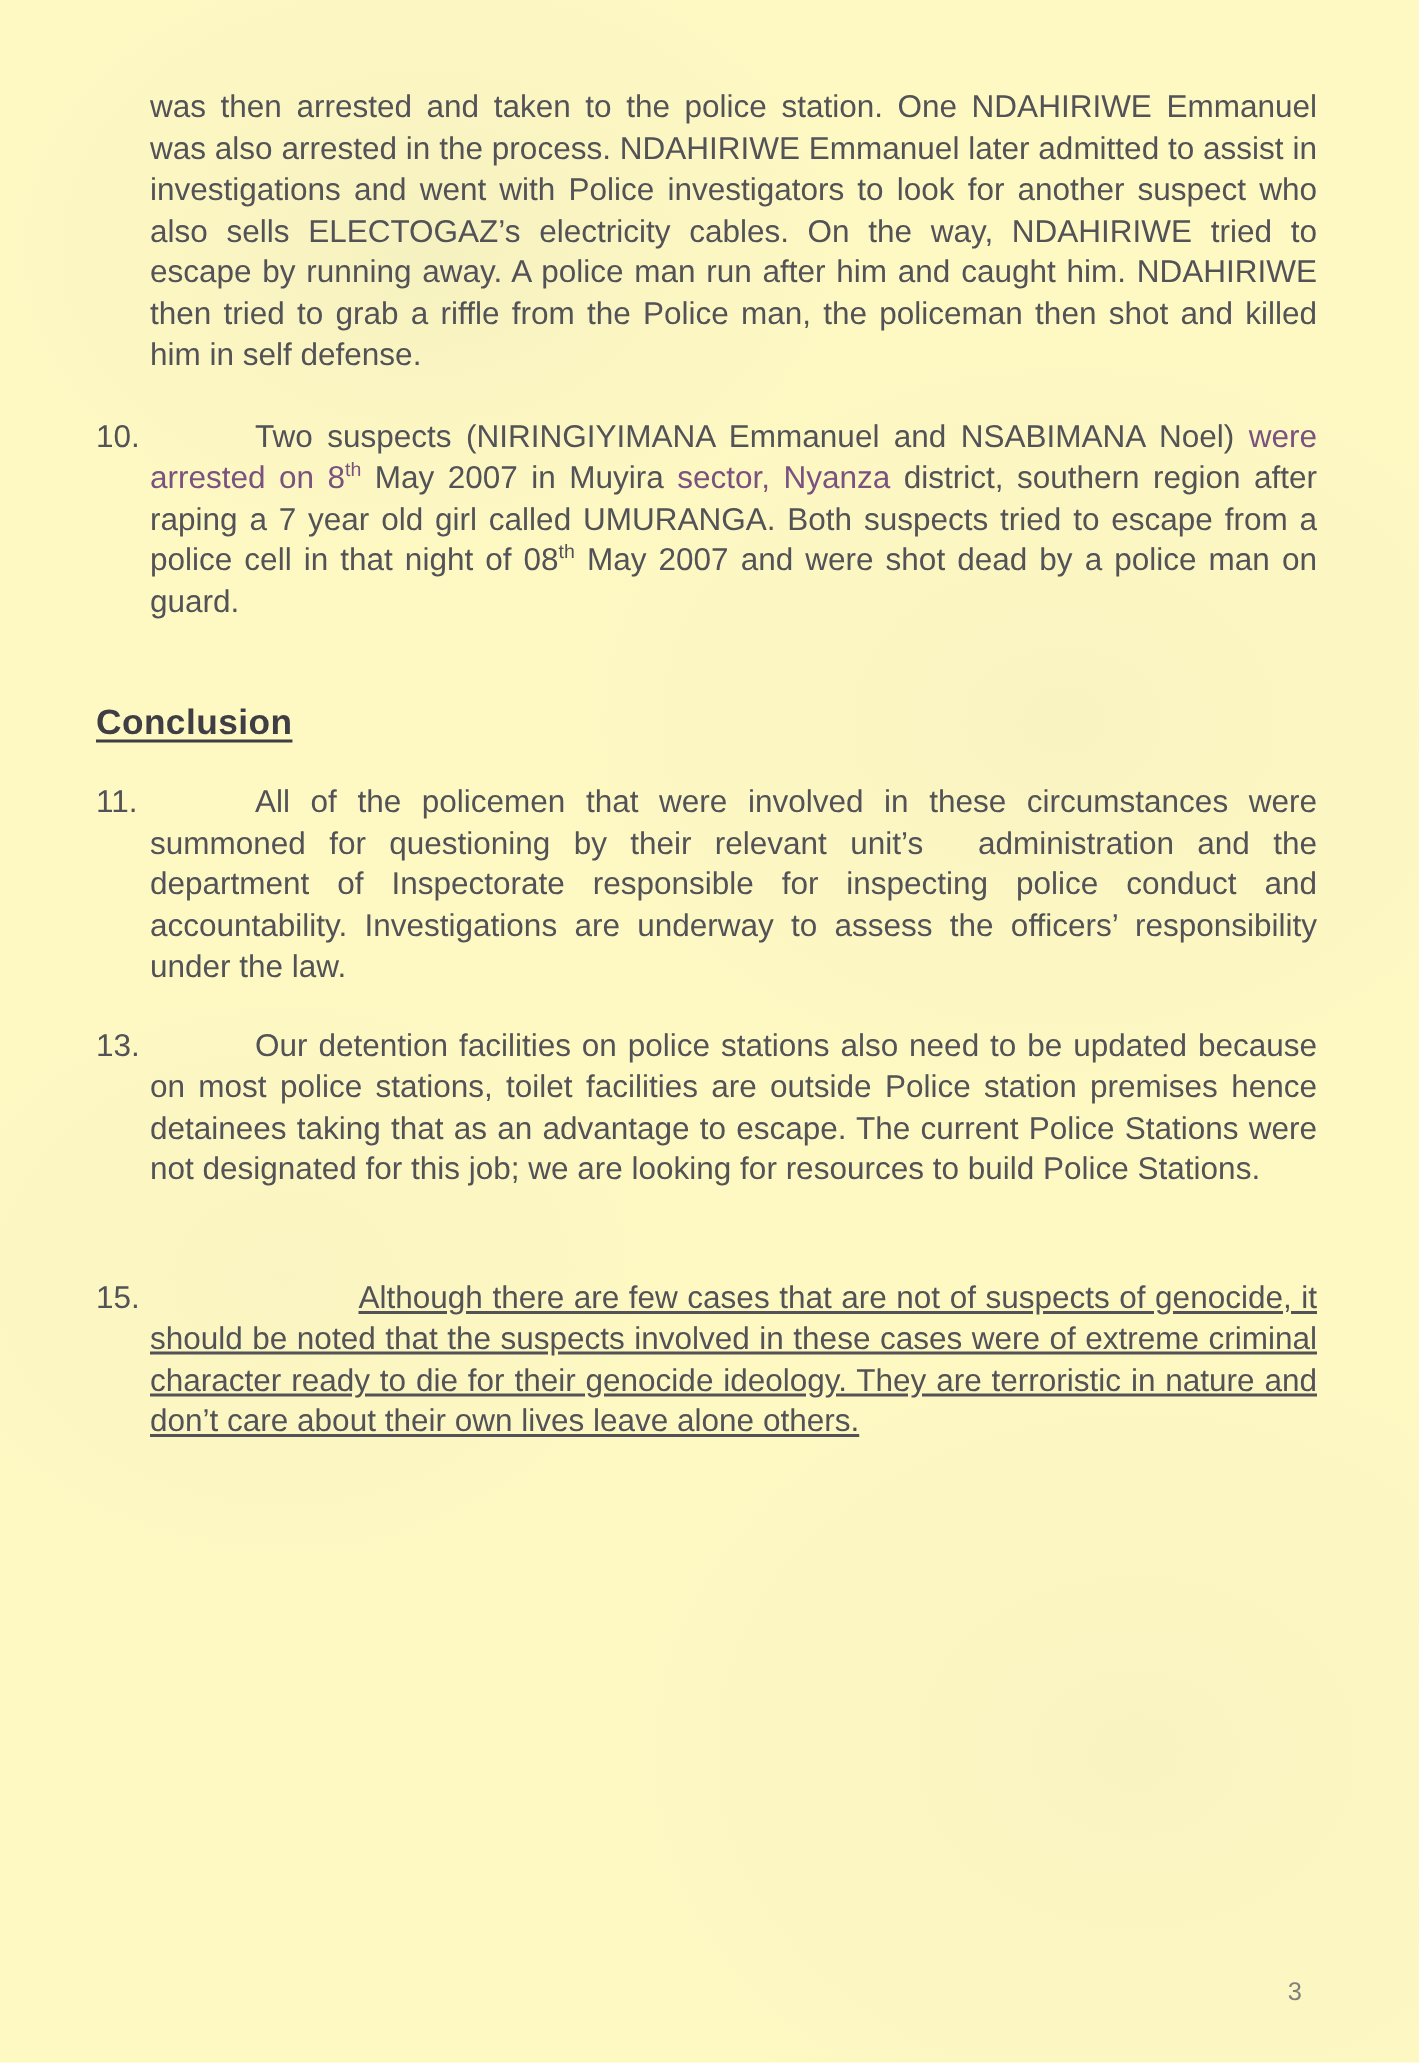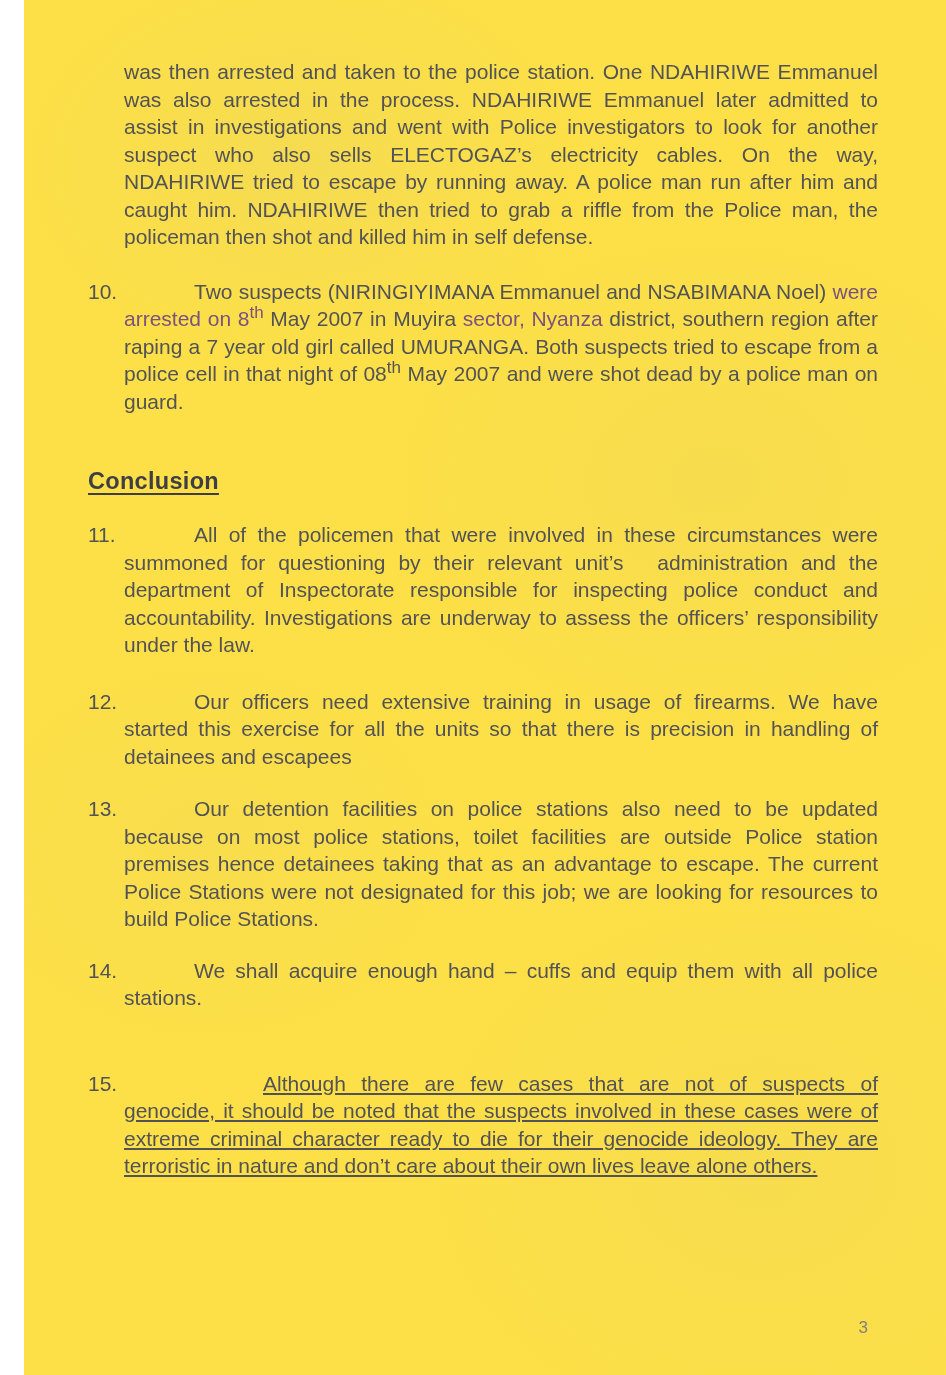--- a/index.html
+++ b/index.html
@@ -10,24 +10,23 @@
   body {
     width: 946px;
     height: 1375px;
     position: relative;
     font-family: "Liberation Sans", "DejaVu Sans", sans-serif;
     overflow: hidden;
   }
   .page {
     position: absolute;
     inset: 0;
-    background: #fde047;
+    background: #fef9c3;
     padding: 58px 68px 0 100px;
     box-sizing: border-box;
-    margin-left: 24px;
   }
   
   .page::before {
     content: "";
     position: absolute;
     inset: 0;
     pointer-events: none;
     background:
       radial-gradient(420px 300px at 30% 12%, rgba(175,175,168,0.10), rgba(175,175,168,0) 70%),
       radial-gradient(500px 380px at 75% 35%, rgba(170,170,165,0.07), rgba(170,170,165,0) 70%),
@@ -45,21 +44,21 @@
   }
   .para.numbered {
     text-indent: -36px;
   }
   .num {
     display: inline-block;
     width: 106px;
     text-indent: 0;
   }
   .para sup {
-    font-size: 17px;
+    font-size: 13px;
     line-height: 0;
     vertical-align: super;
   }
   .tint { color: #7a517f; }
   [data-name="paragraph-10"] { margin-top: 27px; }
   .heading {
     margin: 51px 0 0 -36px;
     font-size: 23.5px;
     line-height: 30px;
     font-weight: bold;
@@ -89,23 +88,21 @@
 <div class="page" data-name="document-page">
 
   <p class="para cont" data-name="paragraph-continuation"><span class="runs" data-name="paragraph-text"><span>was then arrested and taken to the police station. One NDAHIRIWE Emmanuel was also arrested in the process. NDAHIRIWE Emmanuel later admitted to assist in investigations and went with Police investigators to look for another suspect who also sells ELECTOGAZ’s electricity cables. On the way, NDAHIRIWE tried to escape by running away. A police man run after him and caught him. NDAHIRIWE then tried to grab a riffle from the Police man, the policeman then shot and killed him in self defense.</span></span></p>
 
   <p class="para numbered" data-name="paragraph-10"><span class="num" data-name="paragraph-number">10.</span><span class="runs" data-name="paragraph-text"><span>Two suspects (NIRINGIYIMANA Emmanuel and NSABIMANA Noel) </span><span class="tint">were arrested on 8</span><sup class="tint">th</sup><span> May 2007 in Muyira </span><span class="tint">sector, Nyanza</span><span> district, southern region after raping a 7 year old girl called UMURANGA. Both suspects tried to escape from a police cell in that night of 08</span><sup>th</sup><span> May 2007 and were shot dead by a police man on guard.</span></span></p>
 
   <h2 class="heading" data-name="conclusion-heading">Conclusion</h2>
 
   <p class="para numbered" data-name="paragraph-11"><span class="num" data-name="paragraph-number">11.</span><span class="runs" data-name="paragraph-text"><span>All of the policemen that were involved in these circumstances were summoned for questioning by their relevant unit’s  administration and the department of Inspectorate responsible for inspecting police conduct and accountability. Investigations are underway to assess the officers’ responsibility under the law.</span></span></p>
 
-  <p class="para numbered" data-name="paragraph-12"><span class="num" data-name="paragraph-number">12.</span><span class="runs" data-name="paragraph-text"><span>Our officers need extensive training in usage of firearms. We have started this exercise for all the units so that there is precision in handling of detainees and escapees</span></span></p>
 
   <p class="para numbered" data-name="paragraph-13"><span class="num" data-name="paragraph-number">13.</span><span class="runs" data-name="paragraph-text"><span>Our detention facilities on police stations also need to be updated because on most police stations, toilet facilities are outside Police station premises hence detainees taking that as an advantage to escape. The current Police Stations were not designated for this job; we are looking for resources to build Police Stations.</span></span></p>
 
-  <p class="para numbered" data-name="paragraph-14"><span class="num" data-name="paragraph-number">14.</span><span class="runs" data-name="paragraph-text"><span>We shall acquire enough hand – cuffs and equip them with all police stations.</span></span></p>
 
   <p class="para numbered" data-name="paragraph-15"><span class="num" data-name="paragraph-number">15.</span><span class="runs" data-name="paragraph-text"><span>Although there are few cases that are not of suspects of genocide, it should be noted that the suspects involved in these cases were of extreme criminal character ready to die for their genocide ideology. They are terroristic in nature and don’t care about their own lives leave alone others.</span></span></p>
 
   <div class="page-number" data-name="page-number">3</div>
 
 </div>
 
 </body></html>

